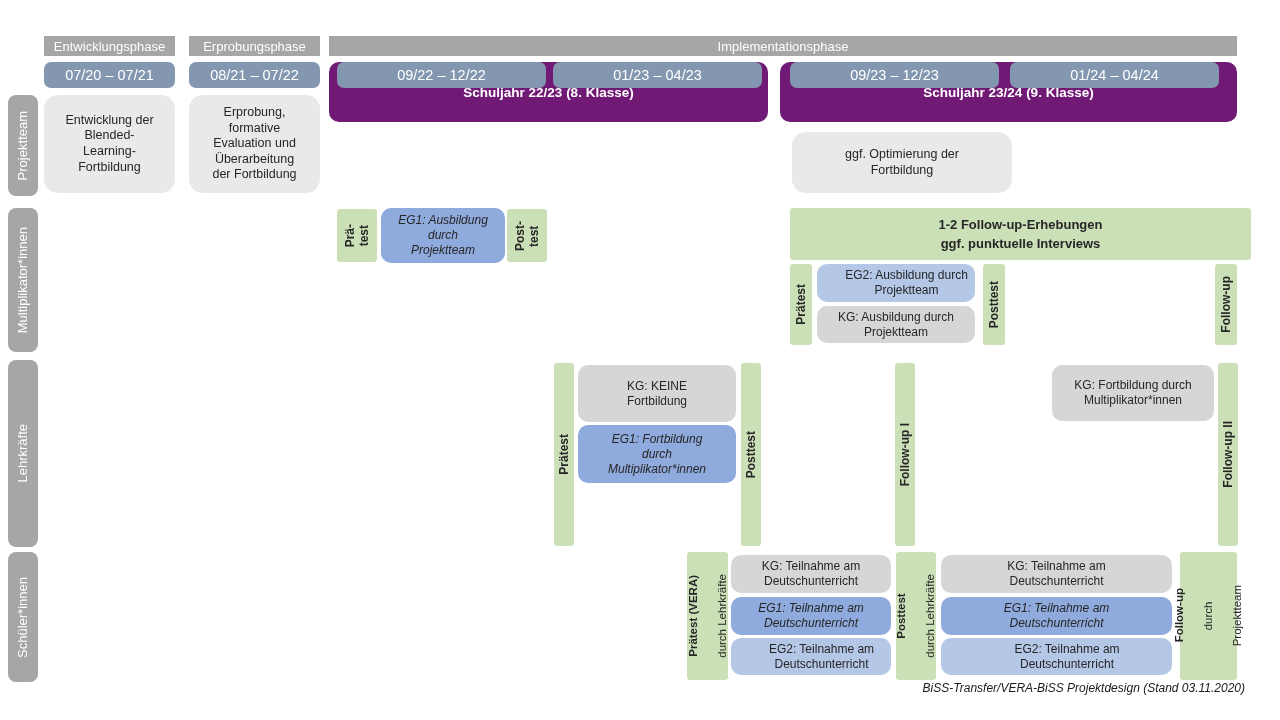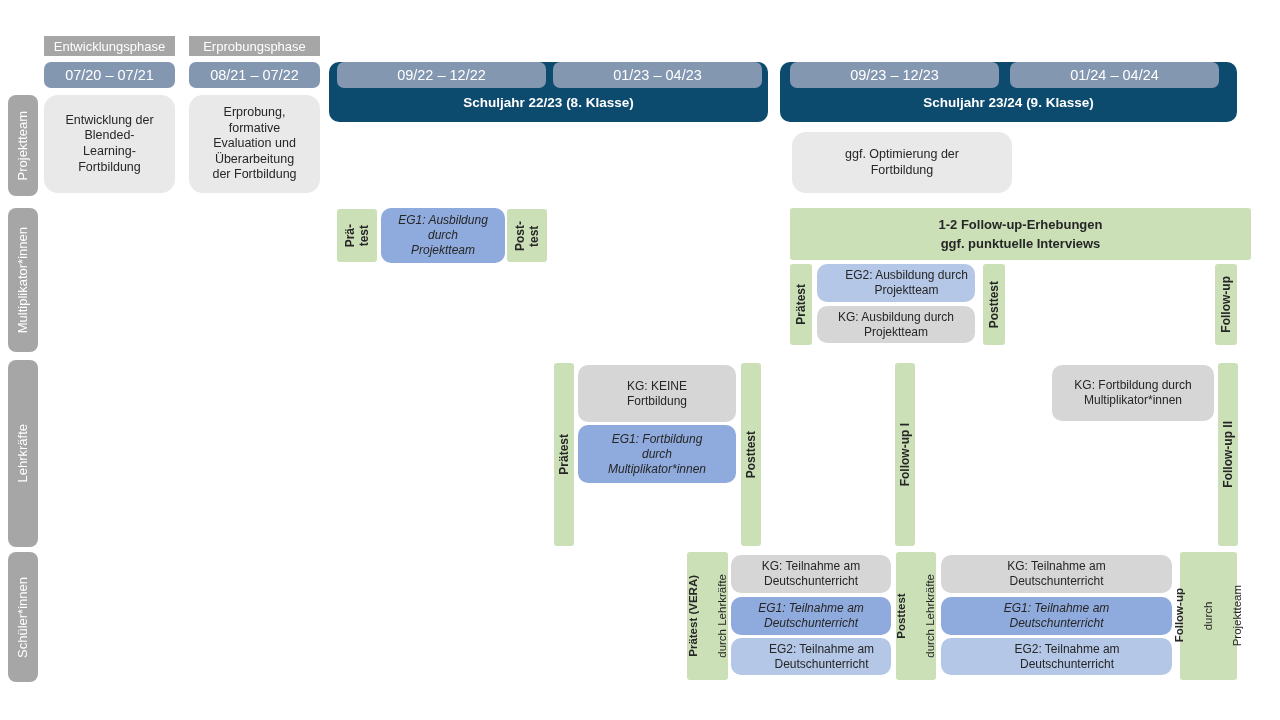--- a/index.html
+++ b/index.html
@@ -3,22 +3,22 @@
 <meta charset="utf-8">
 <style>
   html,body{margin:0;padding:0;background:#fff;}
   .stage{position:relative;width:1280px;height:720px;background:#ffffff;
          font-family:"Liberation Sans",sans-serif;color:#262626;overflow:hidden;}
   .abs{position:absolute;box-sizing:border-box;}
   .ctr{display:flex;align-items:center;justify-content:center;text-align:center;}
   .pre{white-space:pre-line;line-height:1.25;}
   .hdr{background:#a6a6a6;color:#ffffff;font-size:13px;}
   .datebar{background:#8397b1;color:#ffffff;font-size:14.5px;border-radius:7px;}
-  .band{background:#0c4a6e;color:#ffffff;font-weight:bold;font-size:13.5px;border-radius:10px;
-        display:flex;align-items:flex-end;justify-content:center;padding-bottom:12px;}
+  .band{background:#701a75;color:#ffffff;font-weight:bold;font-size:13.5px;border-radius:10px;
+        display:flex;align-items:flex-end;justify-content:center;padding-bottom:22px;}
   .rowlabel{background:#a6a6a6;border-radius:8px;}
   .rowlabel .vt{color:#ffffff;font-size:13px;}
   .gbox{background:#e9e9e9;border-radius:14px;font-size:12.5px;}
   .kg{background:#d6d6d6;border-radius:10px;font-size:12px;}
   .eg1{background:#8faadc;border-radius:10px;font-size:12px;font-style:italic;}
   .eg2{background:#b4c7e7;border-radius:10px;font-size:12px;padding-left:21px;}
   .green{background:#cce0b8;border-radius:3px;}
   .biggreen{background:#cce0b8;border-radius:3px;font-weight:bold;font-size:13px;line-height:1.5;}
   .vt{writing-mode:vertical-rl;transform:rotate(180deg);text-align:center;
       line-height:1.2;white-space:pre-line;}
@@ -27,20 +27,21 @@
   .b{font-weight:bold;}
   .caption{font-style:italic;font-size:12px;color:#1a1a1a;text-align:right;}
 </style>
 </head>
 <body>
 
 <div class="stage">
 
   <div class="abs ctr hdr" style="left:44px;top:36px;width:131px;height:20px">Entwicklungsphase</div>
   <div class="abs ctr hdr" style="left:189px;top:36px;width:131px;height:20px">Erprobungsphase</div>
+  <div class="abs ctr hdr" style="left:329px;top:36px;width:908px;height:20px">Implementationsphase</div>
 
   <div class="abs band" style="left:329px;top:62px;width:439px;height:60px">Schuljahr 22/23 (8. Klasse)</div>
   <div class="abs band" style="left:780px;top:62px;width:457px;height:60px">Schuljahr 23/24 (9. Klasse)</div>
 
   <div class="abs ctr datebar" style="left:44px;top:62px;width:131px;height:26px">07/20 – 07/21</div>
   <div class="abs ctr datebar" style="left:189px;top:62px;width:131px;height:26px">08/21 – 07/22</div>
   <div class="abs ctr datebar" style="left:337px;top:62px;width:209px;height:26px">09/22 – 12/22</div>
   <div class="abs ctr datebar" style="left:553px;top:62px;width:209px;height:26px">01/23 – 04/23</div>
   <div class="abs ctr datebar" style="left:790px;top:62px;width:209px;height:26px">09/23 – 12/23</div>
   <div class="abs ctr datebar" style="left:1010px;top:62px;width:209px;height:26px">01/24 – 04/24</div>
@@ -142,14 +143,15 @@
   <div class="abs ctr eg2 pre" style="left:941px;top:638px;width:231px;height:37px">EG2: Teilnahme am
 Deutschunterricht</div>
   <div class="abs ctr green" style="left:1180px;top:552px;width:57px;height:128px">
     <div class="vt vt11">
       <div class="b">Follow-up</div>
       <div>durch</div>
       <div>Projektteam</div>
     </div>
   </div>
 
+  <div class="abs caption" style="left:900px;top:681px;width:345px">BiSS-Transfer/VERA-BiSS Projektdesign (Stand 03.11.2020)</div>
 
 </div>
 
 </body></html>

